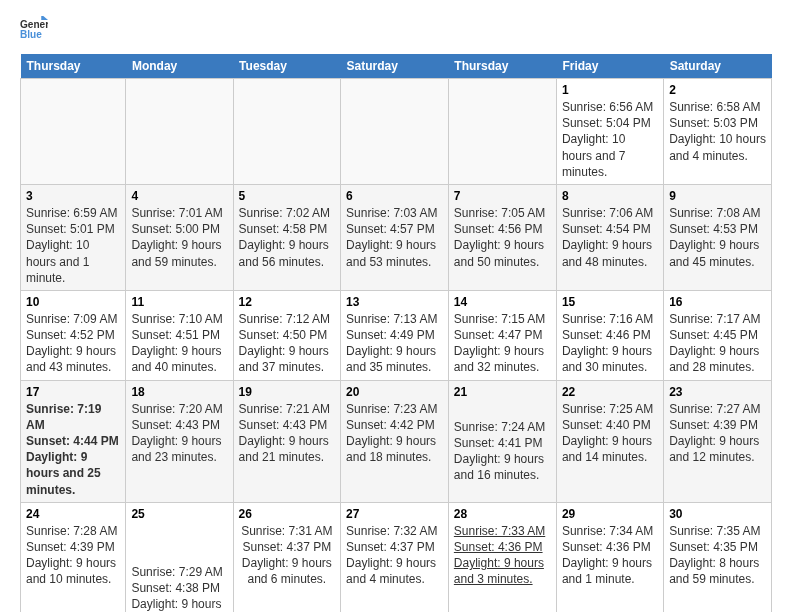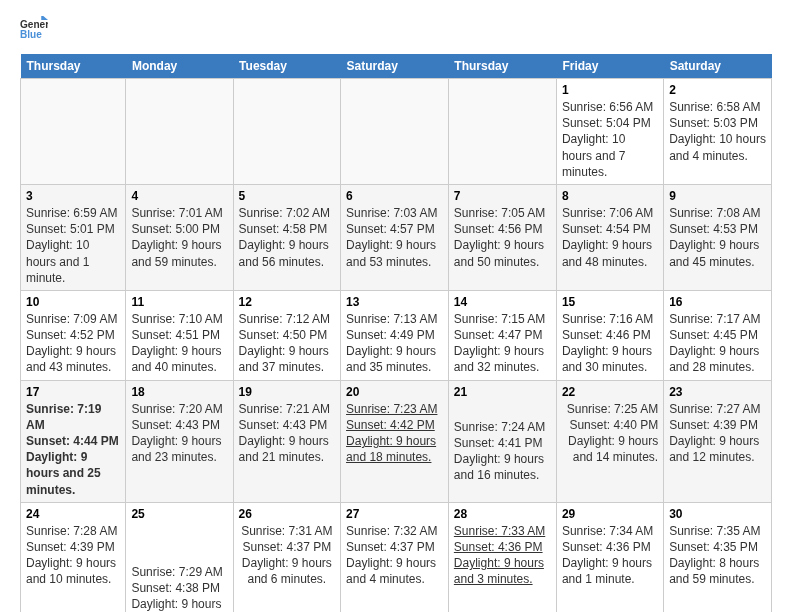--- a/index.html
+++ b/index.html
@@ -238,33 +238,33 @@
 Daylight: 9 hours and 23 minutes.</div>
           </td>
           <td>
             <div class="day-num">19</div>
             <div class="day-info" style="white-space: pre-line;">Sunrise: 7:21 AM
 Sunset: 4:43 PM
 Daylight: 9 hours and 21 minutes.</div>
           </td>
           <td>
             <div class="day-num">20</div>
-            <div class="day-info" style="white-space: pre-line; text-decoration: underline;">Sunrise: 7:23 AM
+            <div class="day-info" style="white-space: pre-line;">Sunrise: 7:23 AM
 Sunset: 4:42 PM
 Daylight: 9 hours and 18 minutes.</div>
           </td>
           <td>
             <div class="day-num">21</div>
             <div class="day-info" style="white-space: pre-line; margin-top: 20px;">Sunrise: 7:24 AM
 Sunset: 4:41 PM
 Daylight: 9 hours and 16 minutes.</div>
           </td>
           <td>
             <div class="day-num">22</div>
-            <div class="day-info" style="white-space: pre-line; text-align: right;">Sunrise: 7:25 AM
+            <div class="day-info" style="white-space: pre-line;">Sunrise: 7:25 AM
 Sunset: 4:40 PM
 Daylight: 9 hours and 14 minutes.</div>
           </td>
           <td>
             <div class="day-num">23</div>
             <div class="day-info" style="white-space: pre-line;">Sunrise: 7:27 AM
 Sunset: 4:39 PM
 Daylight: 9 hours and 12 minutes.</div>
           </td>
         </tr>

